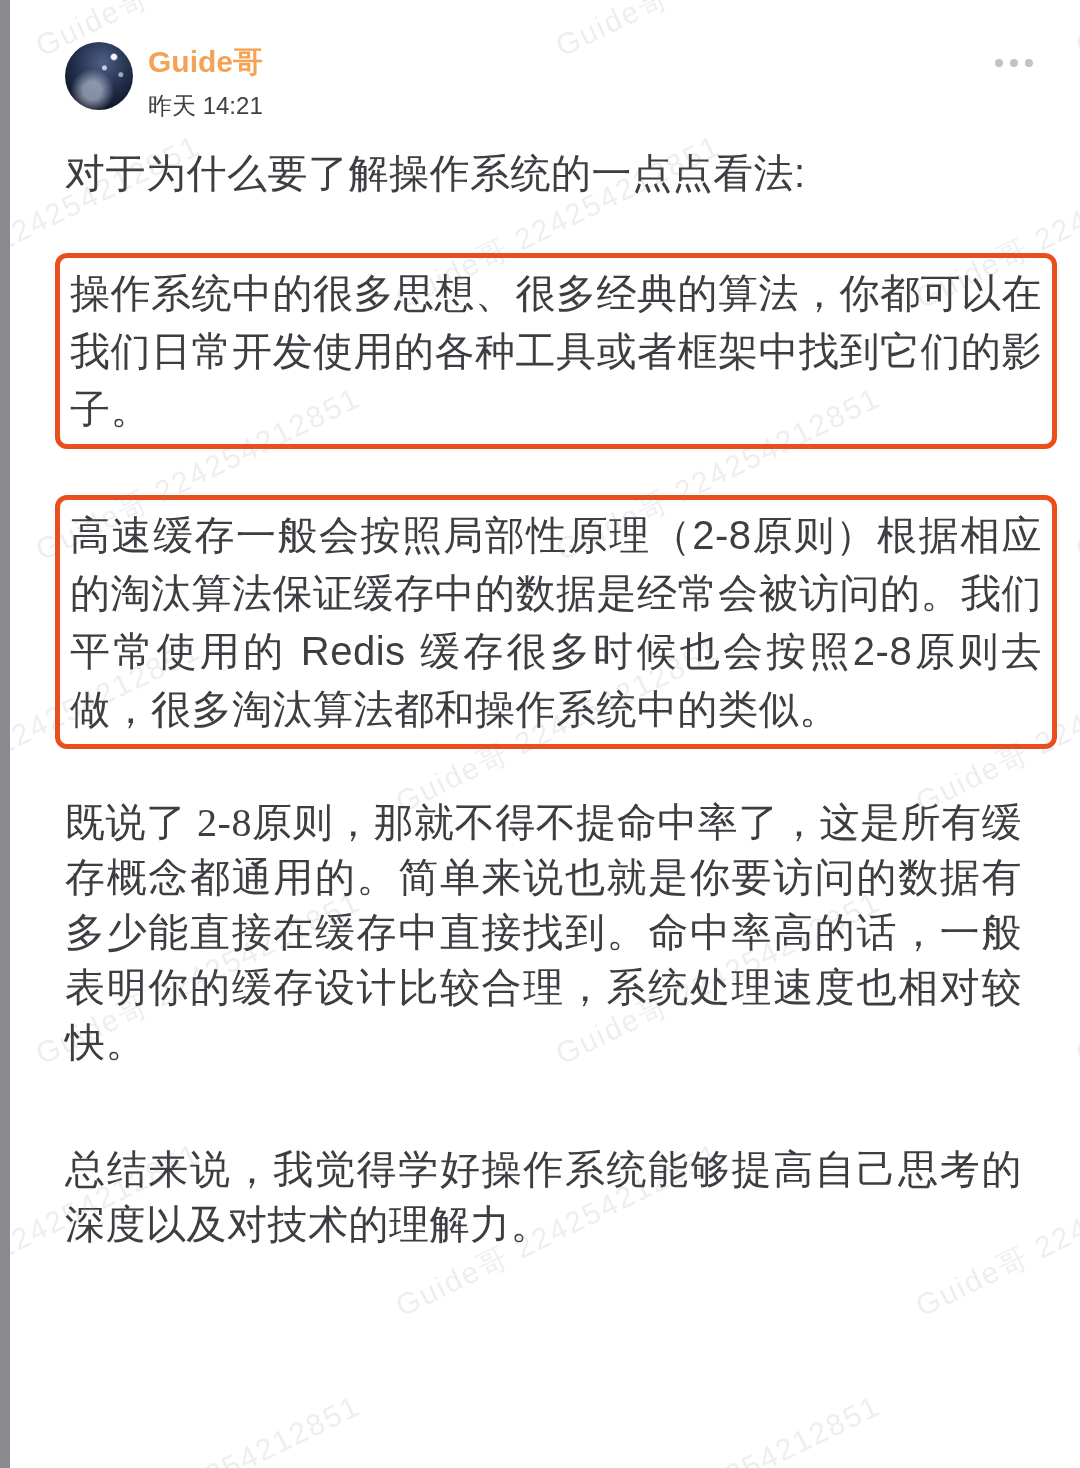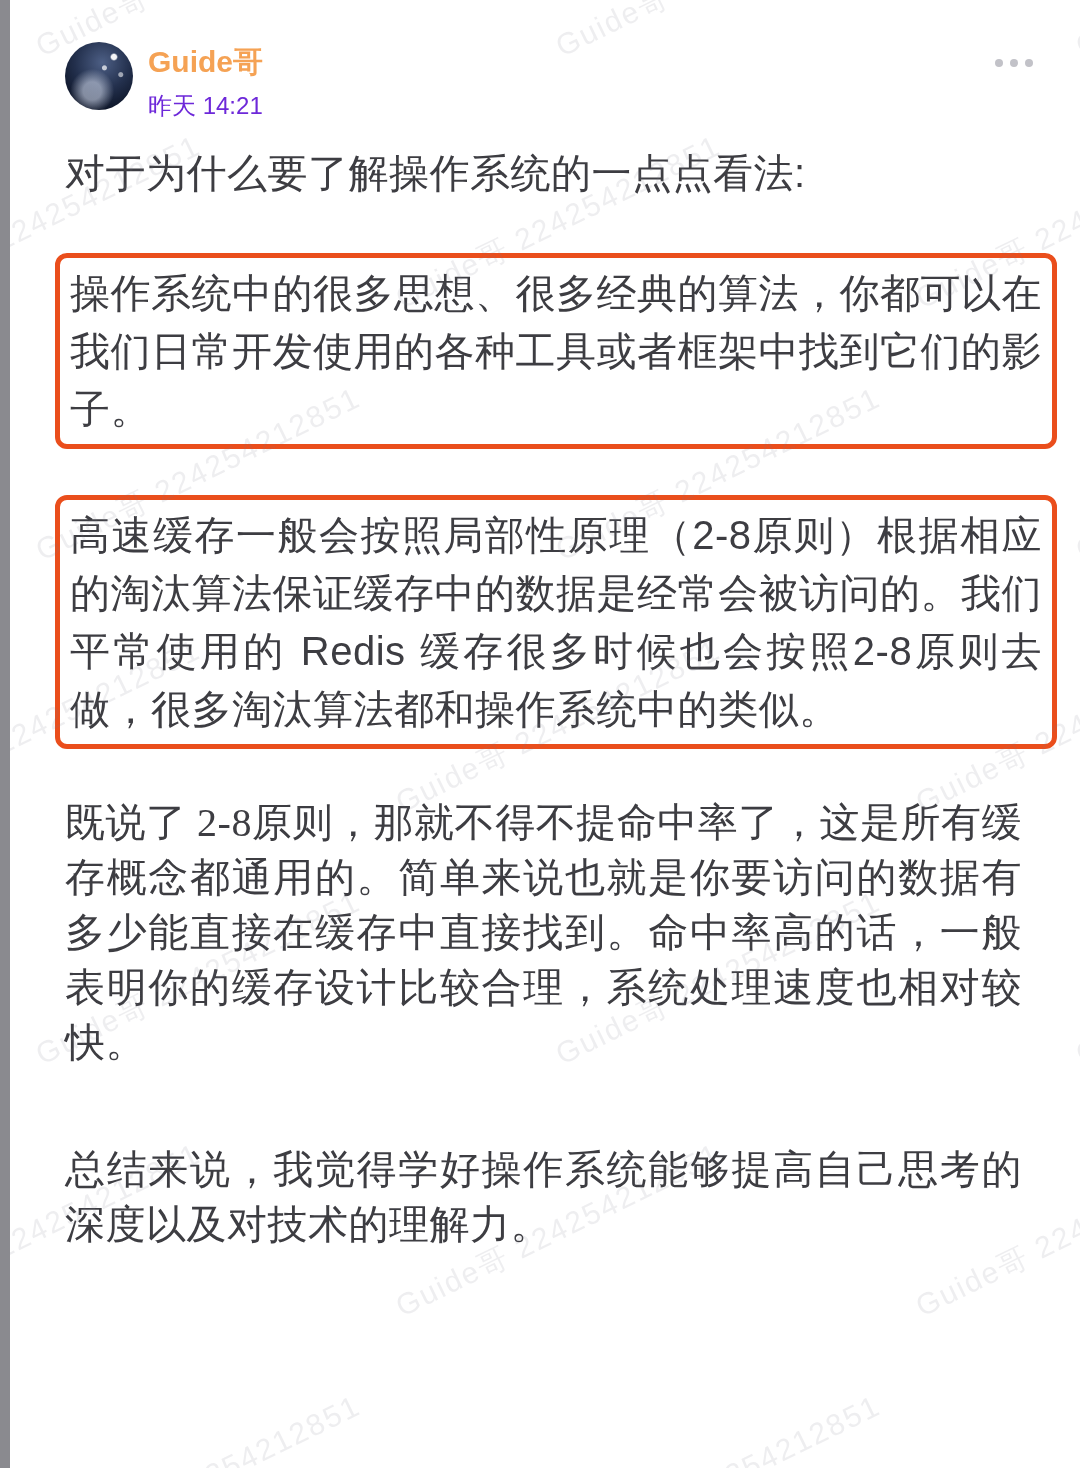--- a/index.html
+++ b/index.html
@@ -32,21 +32,21 @@
     background:
       radial-gradient(circle at 72% 22%, rgba(255,255,255,.95) 0 2.5px, rgba(255,255,255,0) 4px),
       radial-gradient(circle at 58% 38%, rgba(255,255,255,.7) 0 2px, rgba(255,255,255,0) 3px),
       radial-gradient(circle at 82% 48%, rgba(255,255,255,.55) 0 2px, rgba(255,255,255,0) 3px),
       radial-gradient(circle at 40% 72%, rgba(220,228,245,.55) 0 9px, rgba(220,228,245,0) 22px),
       radial-gradient(circle at 55% 30%, #4d5f85 0%, #23304d 45%, #0e1629 78%, #070d1a 100%);
     cursor:pointer;
   }
   .header-meta { padding-left:83px; padding-top:2px; }
   .author-name { font-size:30px; font-weight:700; color:#f5a254; line-height:1.2; cursor:pointer; }
-  .post-time { font-size:24px; color:#6d28d9; margin-top:10px; }
+  .post-time { font-size:24px; color:#404040; margin-top:10px; }
   .more-btn { position:absolute; right:38px; top:48px; width:56px; height:30px;
     display:flex; align-items:center; justify-content:center; gap:7px;
     background:none; border:none; cursor:pointer; }
   .more-btn i { width:8px; height:8px; border-radius:50%; background:#c2c2c8; }
 
   
   .content { padding:0 58px 0 55px; }
   .para {
     font-size:40px; line-height:55px; color:#3d3d42;
     text-align:justify; letter-spacing:0.5px;

